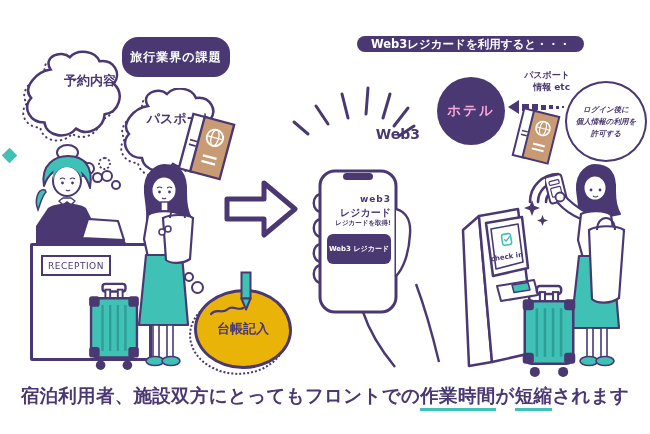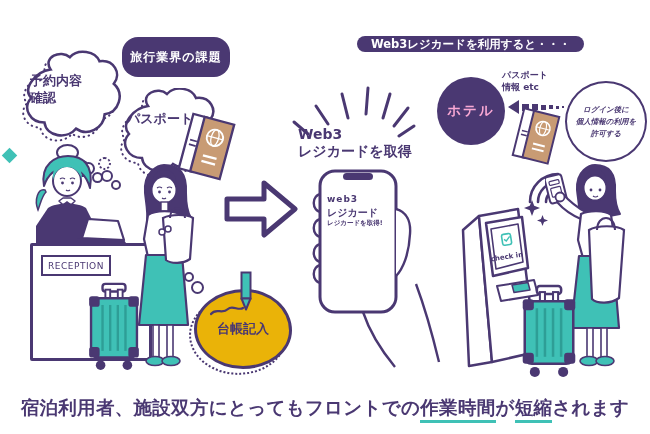--- a/index.html
+++ b/index.html
@@ -13,21 +13,21 @@
     width:650px;height:434px;position:relative;overflow:hidden;
     background:#ffffff;color:var(--purple);
     font-family:"DejaVu Sans","Liberation Sans",sans-serif;
   }
   .abs{position:absolute;}
   .badge{
     background:var(--purple);color:#fff;border-radius:16px;
     font-weight:bold;display:inline-flex;align-items:center;justify-content:center;
     white-space:nowrap;
   }
-  .bubble-text{text-align:left;font-weight:bold;color:var(--purple);line-height:1.3;}
+  .bubble-text{text-align:right;font-weight:bold;color:var(--purple);line-height:1.3;}
   .dotcircle{background:#fff;border:2px solid var(--purple);border-radius:50%;}
   .dotted{border-style:dotted;}
   .bubble3{
     background:#eab308;border:3px solid var(--purple);
     border-radius:52% 48% 50% 50% / 50% 52% 48% 50%;
     display:flex;align-items:center;justify-content:center;
   }
   .bubble3::before{
     content:'';position:absolute;inset:-3px;border-radius:inherit;
     transform:translate(-5px,6px);border:2px dotted var(--purple);z-index:-1;
@@ -99,21 +99,20 @@
 <div class="abs badge" style="left:122px;top:37px;width:108px;height:40px;font-size:12px;letter-spacing:1px;justify-content:center;">
   <span>旅行業界の課題</span>
 </div>
 
 <svg class="abs" style="left:22px;top:50px;" width="102" height="94" viewBox="0 0 100 90">
   <use href="#cloudp" fill="none" stroke="#4a3872" stroke-width="2" stroke-dasharray="0.5 4.5" stroke-linecap="round" transform="translate(-4,5)"></use>
   <use href="#cloudp" fill="#ffffff" stroke="#4a3872" stroke-width="2.5"></use>
 </svg>
 <div class="abs bubble-text" style="left:30px;top:73px;width:86px;font-size:13px;">
   <div>予約内容</div>
-  <div>確認</div>
 </div>
 
 <svg class="abs" style="left:120px;top:88px;" width="100" height="90" viewBox="0 0 100 90">
   <use href="#cloudp" fill="none" stroke="#4a3872" stroke-width="2" stroke-dasharray="0.5 4.5" stroke-linecap="round" transform="translate(-4,5)"></use>
   <use href="#cloudp" fill="#ffffff" stroke="#4a3872" stroke-width="2.5"></use>
 </svg>
 <div class="abs bubble-text" style="left:127px;top:111px;width:86px;font-size:13px;">
   <div>パスポート</div>
 </div>
 
@@ -208,21 +207,20 @@
       <line x1="30" y1="20" x2="42" y2="38"></line>
     <line x1="56" y1="8" x2="62" y2="32"></line>
       <line x1="82" y1="2" x2="80" y2="28"></line>
     <line x1="104" y1="8" x2="97" y2="32"></line>
       <line x1="122" y1="22" x2="108" y2="40"></line>
     <line x1="128" y1="40" x2="113" y2="50"></line>
   </g>
 </svg>
 <div class="abs bubble-text" style="left:298px;top:126px;width:122px;font-size:14px;line-height:1.2;">
   <div>Web3</div>
-  <div>レジカードを取得</div>
 </div>
 
 <div class="abs hotel-circle" style="left:437px;top:77px;width:68px;height:68px;font-size:13.5px;">
   <span>ホテル</span>
 </div>
 
 <div class="abs bubble-text" style="left:502px;top:69px;width:68px;font-size:9px;line-height:1.35;">
   <div>パスポート</div>
   <div>情報 etc</div>
 </div>
@@ -258,20 +256,23 @@
   <rect x="40" y="11" width="30" height="7" rx="3.5" fill="#4a3872"></rect>
   <path d="M93,47 C104,50 108,60 107,72 C106,92 100,107 93,114 Z" fill="#fff"></path>
   <path d="M93,47 C104,50 108,60 107,72 C106,92 100,107 93,114" fill="none" stroke="#4a3872" stroke-width="2.4"></path>
   <path d="M60,150 C66,168 78,188 92,205" stroke="#4a3872" stroke-width="2.4" fill="none"></path>
   <path d="M113,122 C122,146 130,175 136,200" stroke="#4a3872" stroke-width="2.4" fill="none"></path>
 </svg>
 <div class="abs bubble-text" style="left:327px;top:194px;width:64px;">
   <div style="font-size:9px;letter-spacing:1px;">web3</div>
   <div style="font-size:10px;">レジカード</div>
   <div style="font-size:6.5px;">レジカードを取得!</div>
+  <div class="phone-card" style="font-size:7px;">
+    <span>Web3 レジカード</span>
+  </div>
 </div>
 
 <svg class="abs" style="left:452px;top:196px;" width="92" height="172" viewBox="0 0 92 172">
   <path d="M11,34 L27,20 L40,166 L17,170 Z" fill="#fff" stroke="#4a3872" stroke-width="2.5" stroke-linejoin="round"></path>
   <path d="M27,20 L66,13 L84,156 L40,166 Z" fill="#fff" stroke="#4a3872" stroke-width="2.5" stroke-linejoin="round"></path>
   <path d="M34,27 L70,21 L76,72 L41,80 Z" fill="#fff" stroke="#4a3872" stroke-width="2.5" stroke-linejoin="round"></path>
   <path d="M39,33 L66,28 L71,66 L44,73 Z" fill="#fff" stroke="#4a3872" stroke-width="1.6" stroke-linejoin="round"></path>
   <rect x="50" y="38" width="9" height="11" rx="2" fill="none" stroke="#3fc1b6" stroke-width="1.6" transform="rotate(-9 54 43)"></rect>
   <path d="M52,43 l2,2 l4,-4" stroke="#3fc1b6" stroke-width="1.4" fill="none" transform="rotate(-9 54 43)"></path>
   <text x="55" y="63" font-size="7" font-weight="bold" fill="#4a3872" text-anchor="middle" transform="rotate(-9 55 61)">check in</text>
@@ -314,15 +315,15 @@
   <rect x="42" y="166" width="6" height="30" fill="#fff" stroke="#4a3872" stroke-width="1.6"></rect>
   <rect x="56" y="166" width="6" height="30" fill="#fff" stroke="#4a3872" stroke-width="1.6"></rect>
   <ellipse cx="44" cy="199" rx="9" ry="4.5" fill="#3fc1b6" stroke="#4a3872" stroke-width="1.6"></ellipse>
   <ellipse cx="60" cy="199" rx="9" ry="4.5" fill="#3fc1b6" stroke="#4a3872" stroke-width="1.6"></ellipse>
 </svg>
 
 <svg class="abs" style="left:521px;top:284px;" width="56" height="93" viewBox="0 0 54 92">
     <use href="#suitcase"></use>
   </svg>
 
-<div class="abs footer" style="left:0;top:383px;margin-top:12px;">
+<div class="abs footer" style="left:0;top:383px;">
   <span>宿泊利用者、施設双方にとってもフロントでの</span><span class="hl">作業時間</span><span>が</span><span class="hl">短縮</span><span>されます</span>
 </div>
 
 </body></html>

